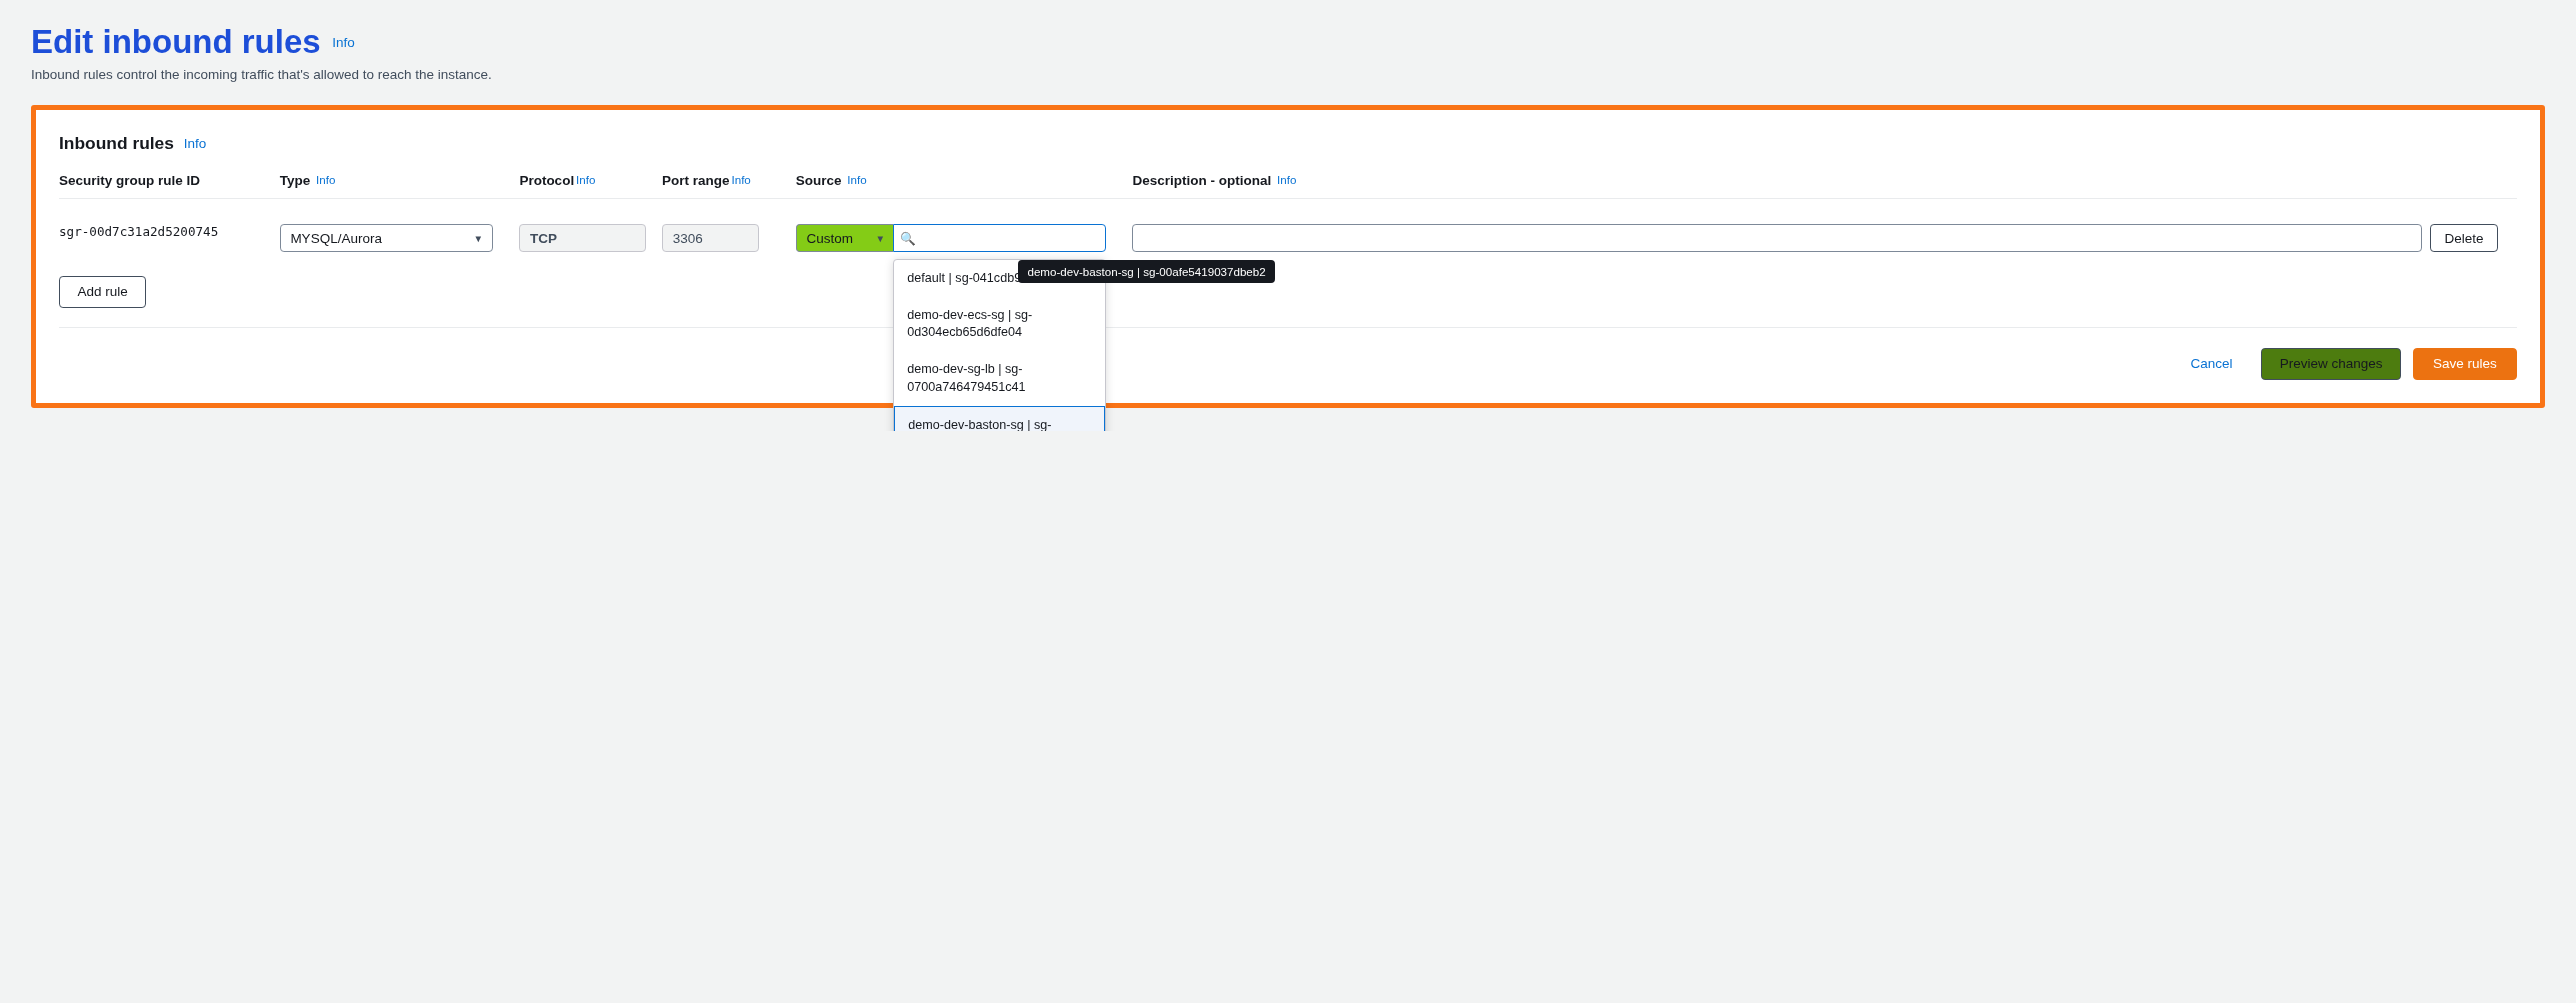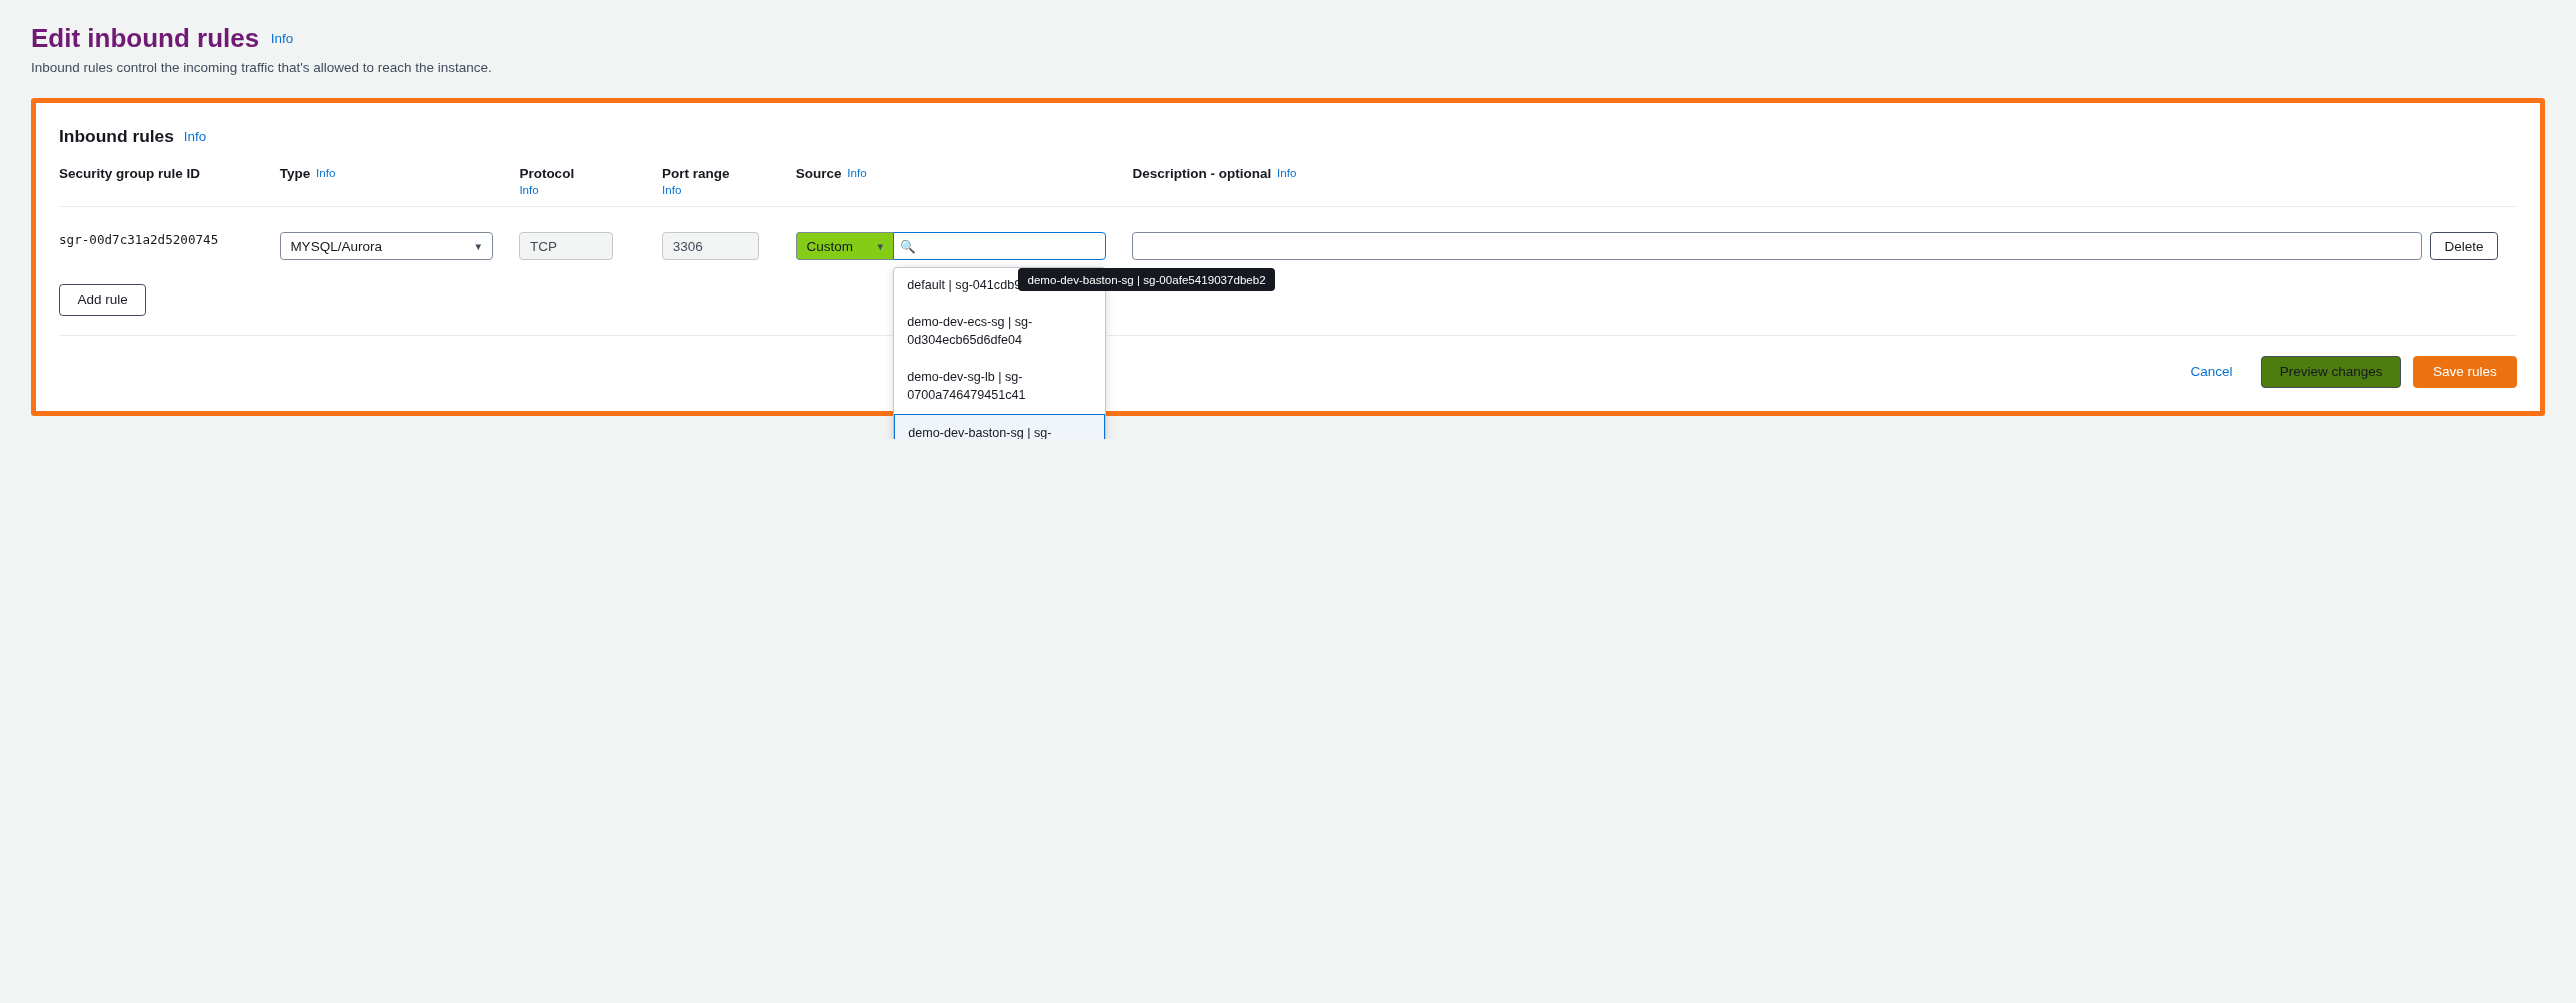--- a/index.html
+++ b/index.html
@@ -11,23 +11,23 @@
       padding: 23px 31px;
       min-width: 1288px;
     }
     .page-title-row {
       display: flex;
       align-items: center;
       gap: 11.6px;
       margin-bottom: 5.8px;
     }
     .page-title {
-      font-size: 26px;
+      font-size: 33px;
       font-weight: 700;
-      color: #701a75;
+      color: #1d4ed8;
       text-align: right;
     }
     .info-link {
       color: #0972d3;
       text-decoration: none;
       font-size: 13.5px;
       font-weight: 400;
     }
     .subtitle {
       color: #414d5c;
@@ -61,21 +61,21 @@
     .col-header {
       font-size: 13.5px;
       font-weight: 700;
       color: #16191f;
       display: flex;
       align-items: flex-start;
       gap: 5.8px;
     }
     .col-header-sub {
       display: flex;
-      flex-direction: column;
+      flex-direction: row;
       gap: 1.9px;
     }
     .col-info {
       color: #0972d3;
       font-size: 11.6px;
       font-weight: 400;
       cursor: pointer;
     }
     .table-row {
       display: grid;
@@ -346,21 +346,21 @@
           <option>HTTP</option>
           <option>HTTPS</option>
           <option>SSH</option>
           <option>All traffic</option>
         </select>
         <span class="select-arrow">▼</span>
       </div>
     </div>
 
     <div class="cell">
-      <input class="input-readonly" type="text" readonly="" style="width: 94px;" value="TCP">
+      <input class="input-readonly" type="text" readonly="" style="width: 127px; font-weight: bold;" value="TCP">
     </div>
 
     <div class="cell">
       <input class="input-readonly" type="text" readonly="" style="width: 97px;" value="3306">
     </div>
 
     <div class="cell" style="position:relative;">
       <div class="dropdown-container">
         <div class="source-area">
 

